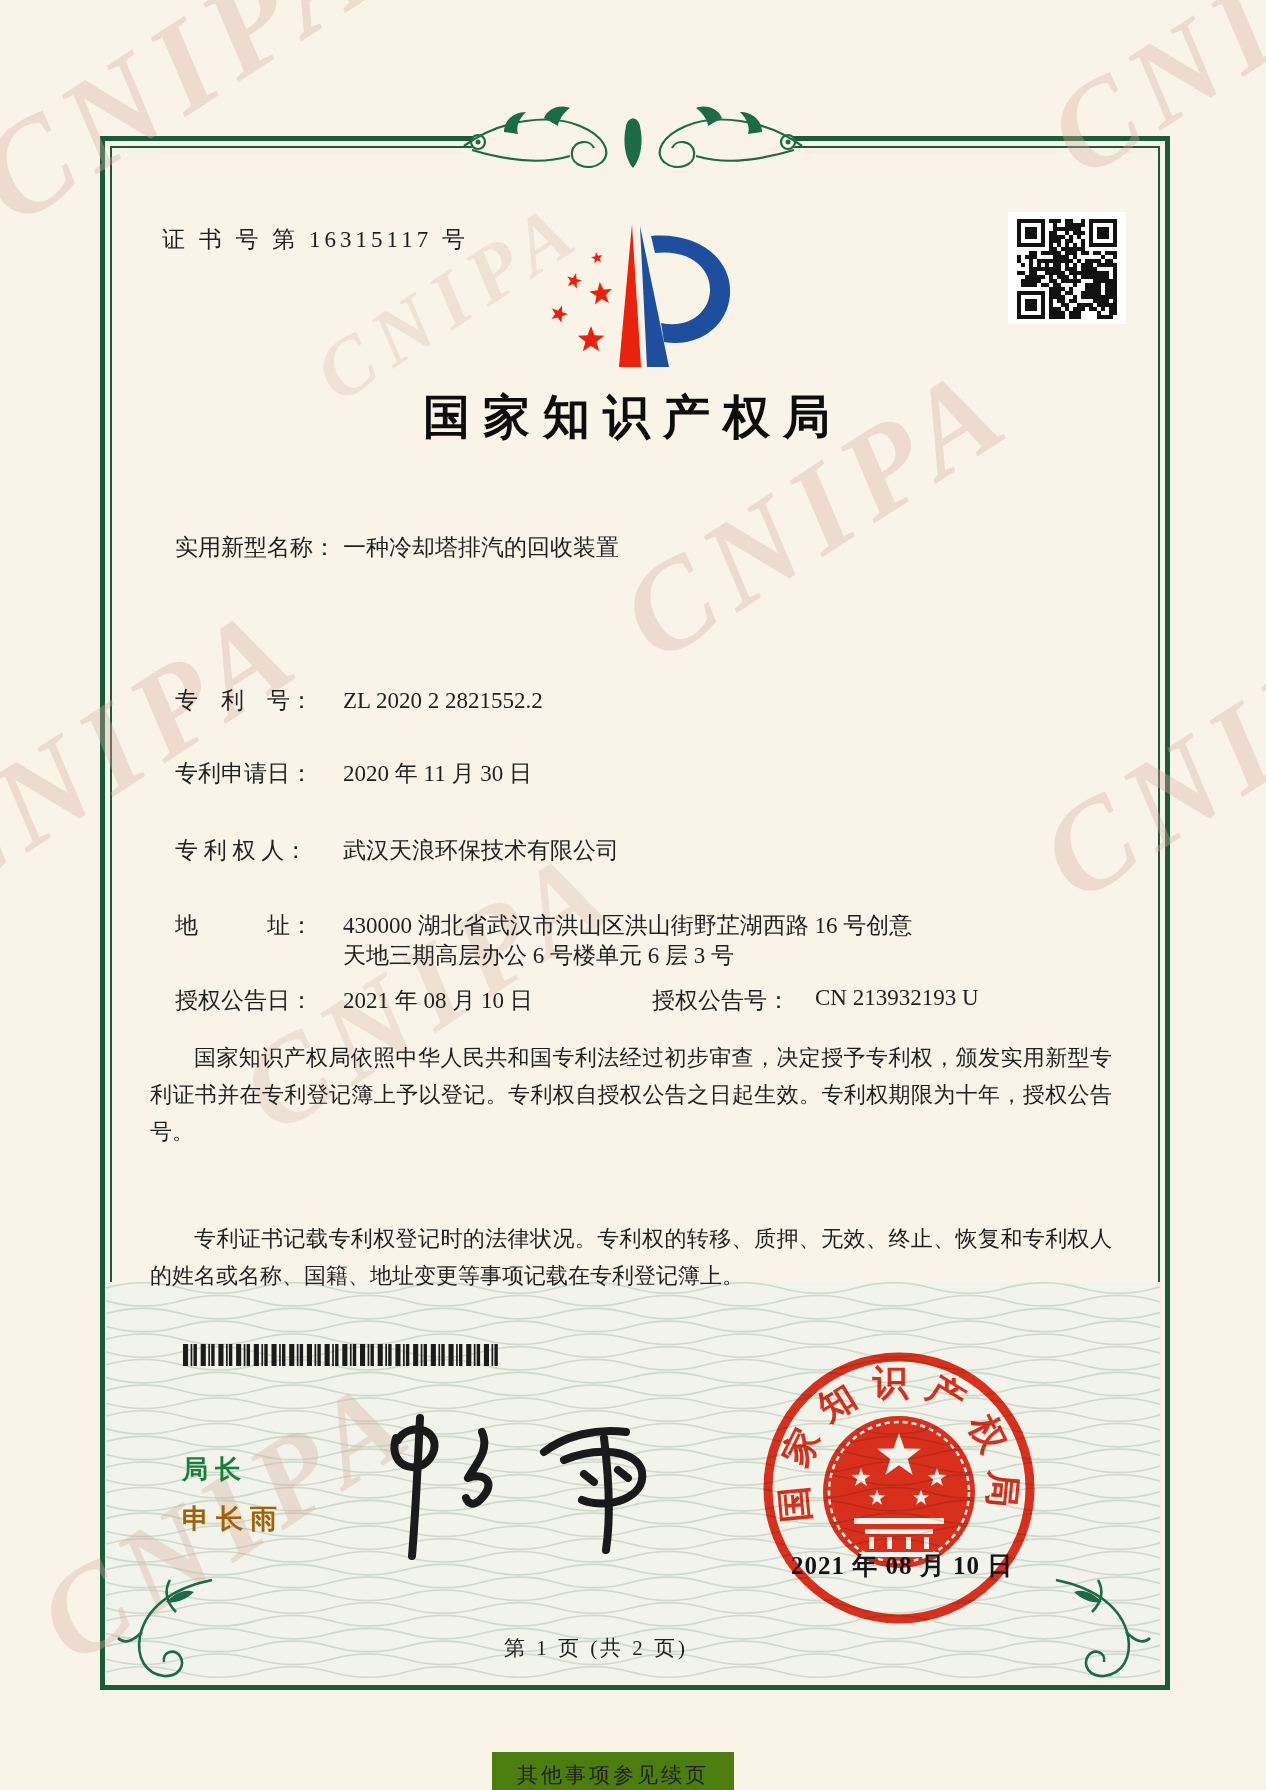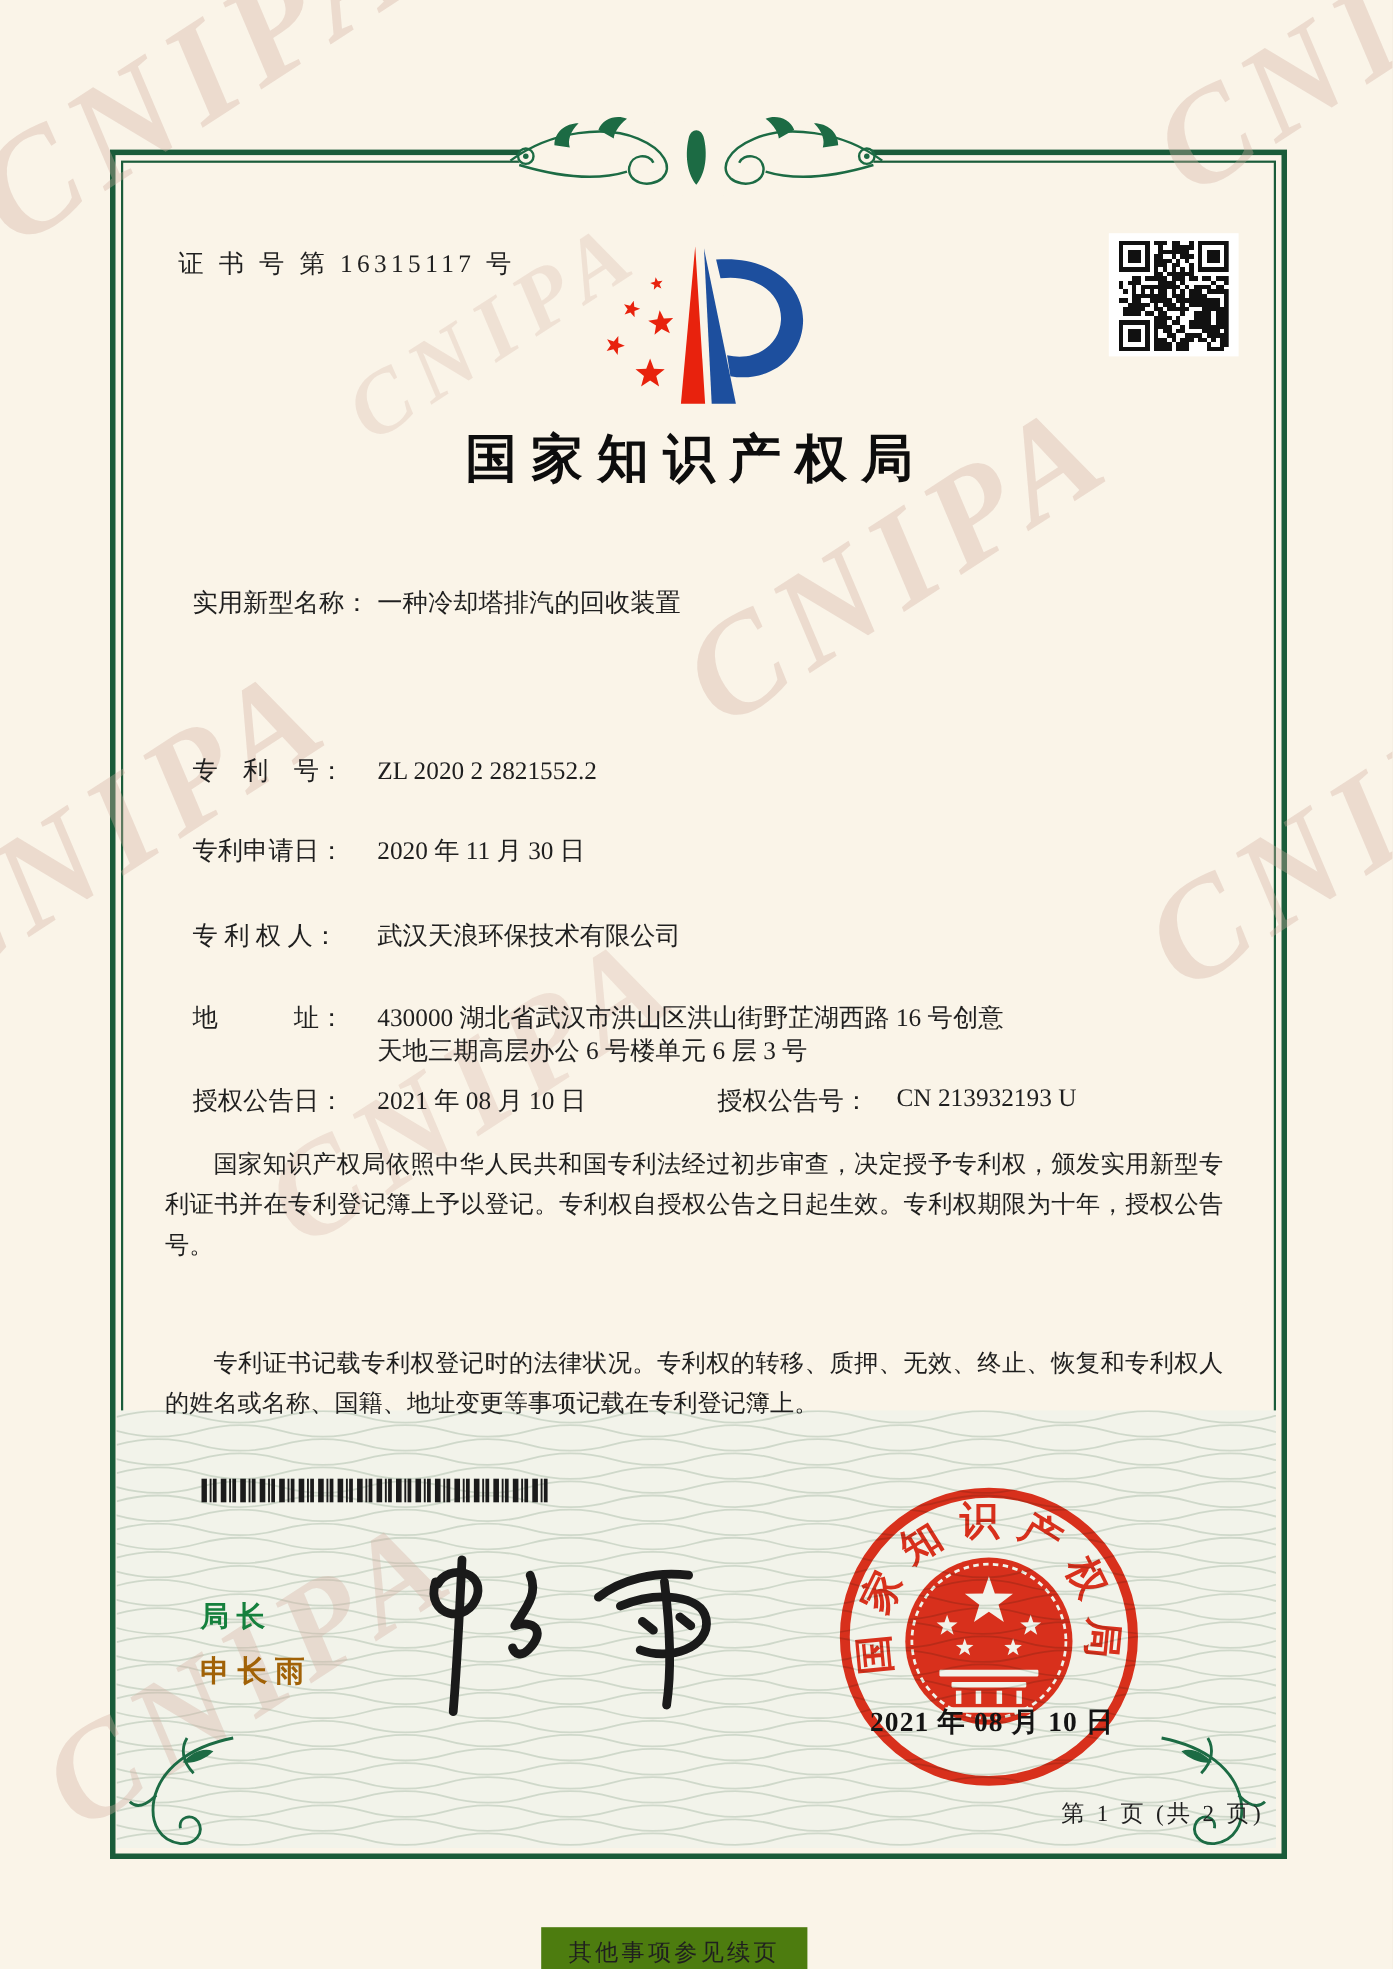--- a/index.html
+++ b/index.html
@@ -32,21 +32,21 @@
   .director-title{position:absolute;left:182px;top:1452px;z-index:5;
         font-family:"Liberation Sans","DejaVu Sans",sans-serif;font-weight:700;
         font-size:26px;letter-spacing:7px;color:#15803d;}
   .director-name{position:absolute;left:182px;top:1501px;z-index:5;
         font-family:"Liberation Sans","DejaVu Sans",sans-serif;font-weight:700;
         font-size:27px;letter-spacing:7px;color:#a16207;}
   .sig{position:absolute;left:368px;top:1398px;z-index:6;}
   .seal{position:absolute;left:760px;top:1349px;z-index:6;mix-blend-mode:multiply;opacity:.94;}
   .seal-date{position:absolute;left:764px;top:1549px;width:276px;text-align:center;
         font-size:25px;letter-spacing:1px;color:#141414;font-weight:600;z-index:7;}
-  .page-num{position:absolute;left:43px;top:1634px;width:1106px;text-align:right;
+  .page-num{position:absolute;left:43px;top:1634px;width:1106px;text-align:center;
         font-size:21px;letter-spacing:3px;z-index:5;}
   .note-box{position:absolute;left:492px;top:1752px;width:242px;height:47px;background:#4d7c0f;
         text-align:center;line-height:47px;font-size:21px;letter-spacing:3px;z-index:5;}
   .orn-top{position:absolute;left:448px;top:106px;z-index:4;}
   .orn-bl{position:absolute;left:114px;top:1574px;z-index:4;}
   .orn-br{position:absolute;left:1052px;top:1574px;z-index:4;transform:scaleX(-1);}
   .logo{position:absolute;left:548px;top:224px;z-index:5;}
   .qr{position:absolute;left:1008px;top:212px;width:118px;height:112px;background:#fff;z-index:5;}
   .qr svg{position:absolute;left:9px;top:7px;}
 </style>

